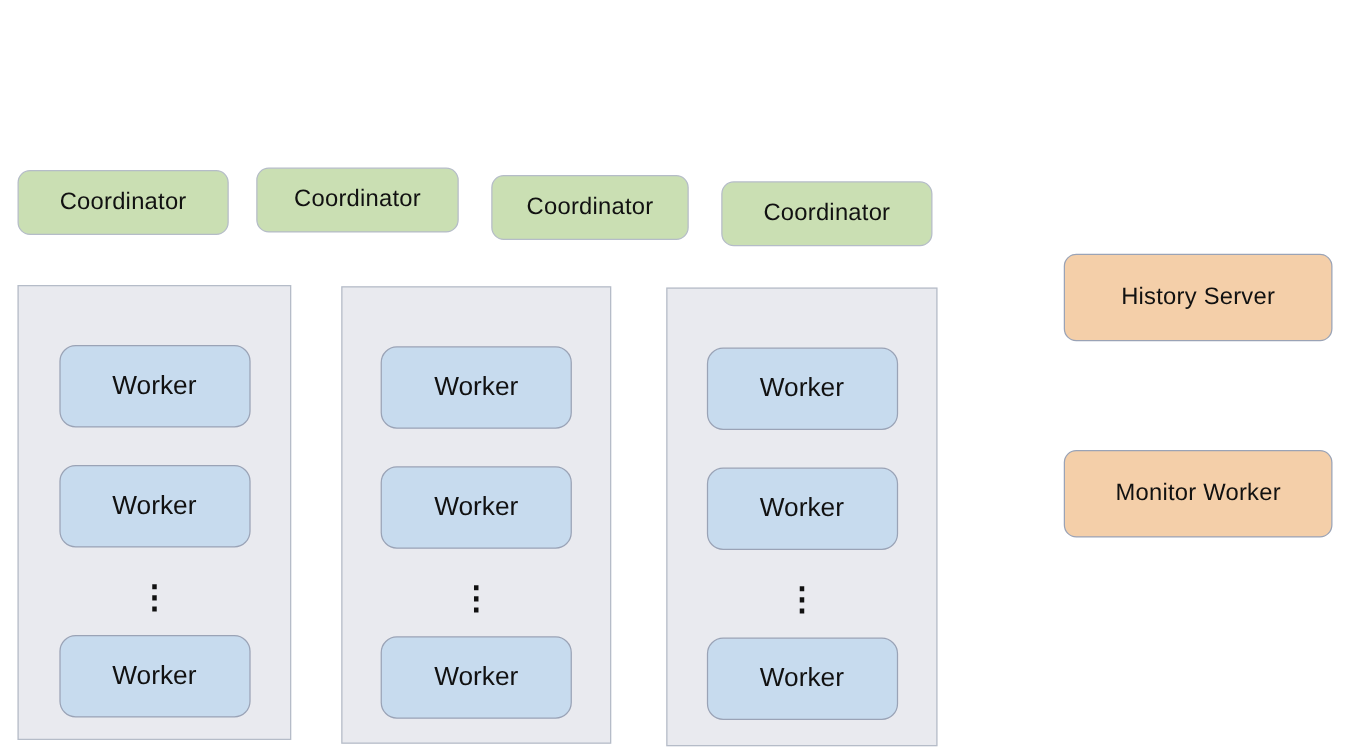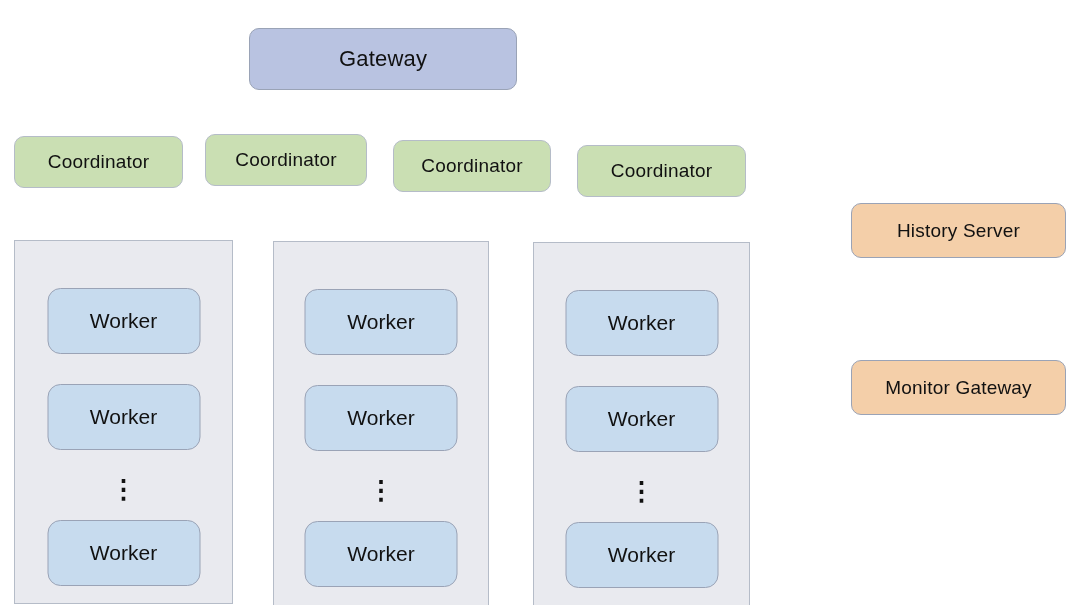--- a/index.html
+++ b/index.html
@@ -43,21 +43,20 @@
   .coordinator-2 { left: 205px; top: 134px; width: 162px; }
   .coordinator-3 { left: 393px; top: 140px; width: 158px; }
   .coordinator-4 { left: 577px; top: 145px; width: 169px; }
 
   
   .worker-group {
     position: absolute;
     background: var(--group-fill, #e9eaef);
     border: 1px solid var(--light-border, #b5bcc8);
     box-sizing: border-box;
-    margin-top: 12px;
   }
   .worker-group-1 { left: 14px;  top: 228px; width: 219px; height: 364px; }
   .worker-group-2 { left: 273px; top: 229px; width: 216px; height: 366px; }
   .worker-group-3 { left: 533px; top: 230px; width: 217px; height: 367px; }
 
   
   .worker {
     position: absolute;
     left: 50%;
     transform: translateX(-50%);
@@ -80,35 +79,32 @@
     top: 222px;
     height: 52px;
     display: flex; align-items: center; justify-content: center;
     font-size: 26px;
     font-weight: 700;
     color: #111111;
   }
 
   
   .service {
-    left: 851px; width: 215px; height: 55px;
+    left: 851px; width: 215px; height: 70px;
     background: var(--service-fill, #f4cfa9);
     border: 1px solid var(--node-border, #9aa3b6);
   }
   .service-history { top: 203px; }
   .service-monitor { top: 360px; }
 </style>
 </head>
 <body>
 
 <div class="canvas">
 
-  <div class="node gateway">
-    <span>Gateway</span>
-  </div>
 
   <div class="node coordinator coordinator-1">
     <span>Coordinator</span>
   </div>
   <div class="node coordinator coordinator-2">
     <span>Coordinator</span>
   </div>
   <div class="node coordinator coordinator-3">
     <span>Coordinator</span>
   </div>
@@ -152,16 +148,16 @@
     <div class="ellipsis">⋮</div>
     <div class="worker worker-row-3">
       <span>Worker</span>
     </div>
   </div>
 
   <div class="node service service-history">
     <span>History Server</span>
   </div>
   <div class="node service service-monitor">
-    <span>Monitor Gateway</span>
+    <span>Monitor Worker</span>
   </div>
 
 </div>
 
 </body></html>

